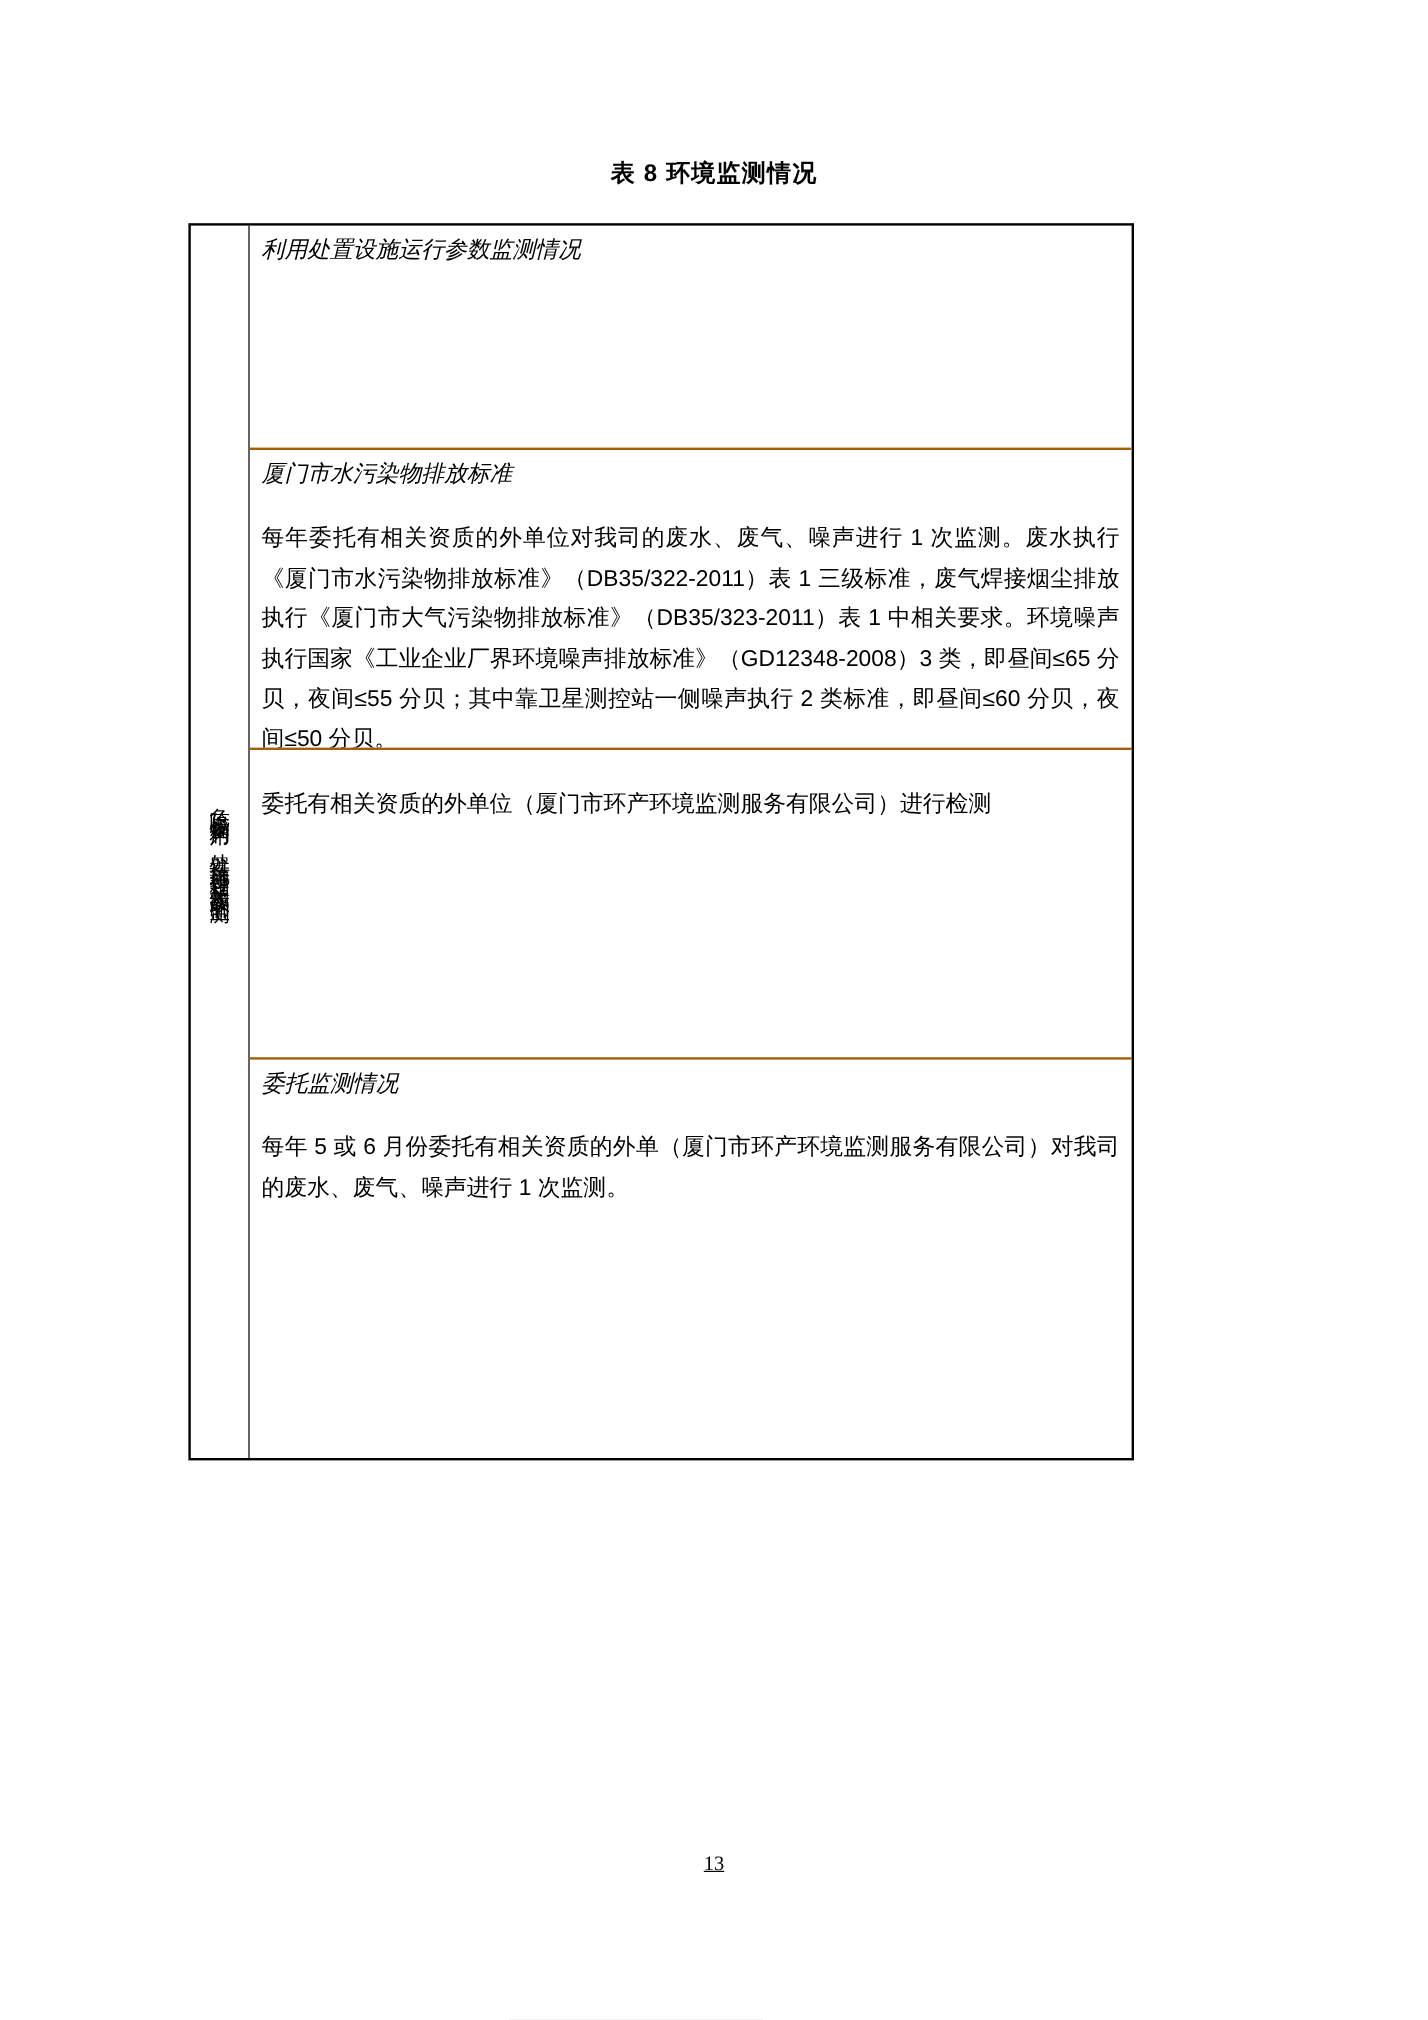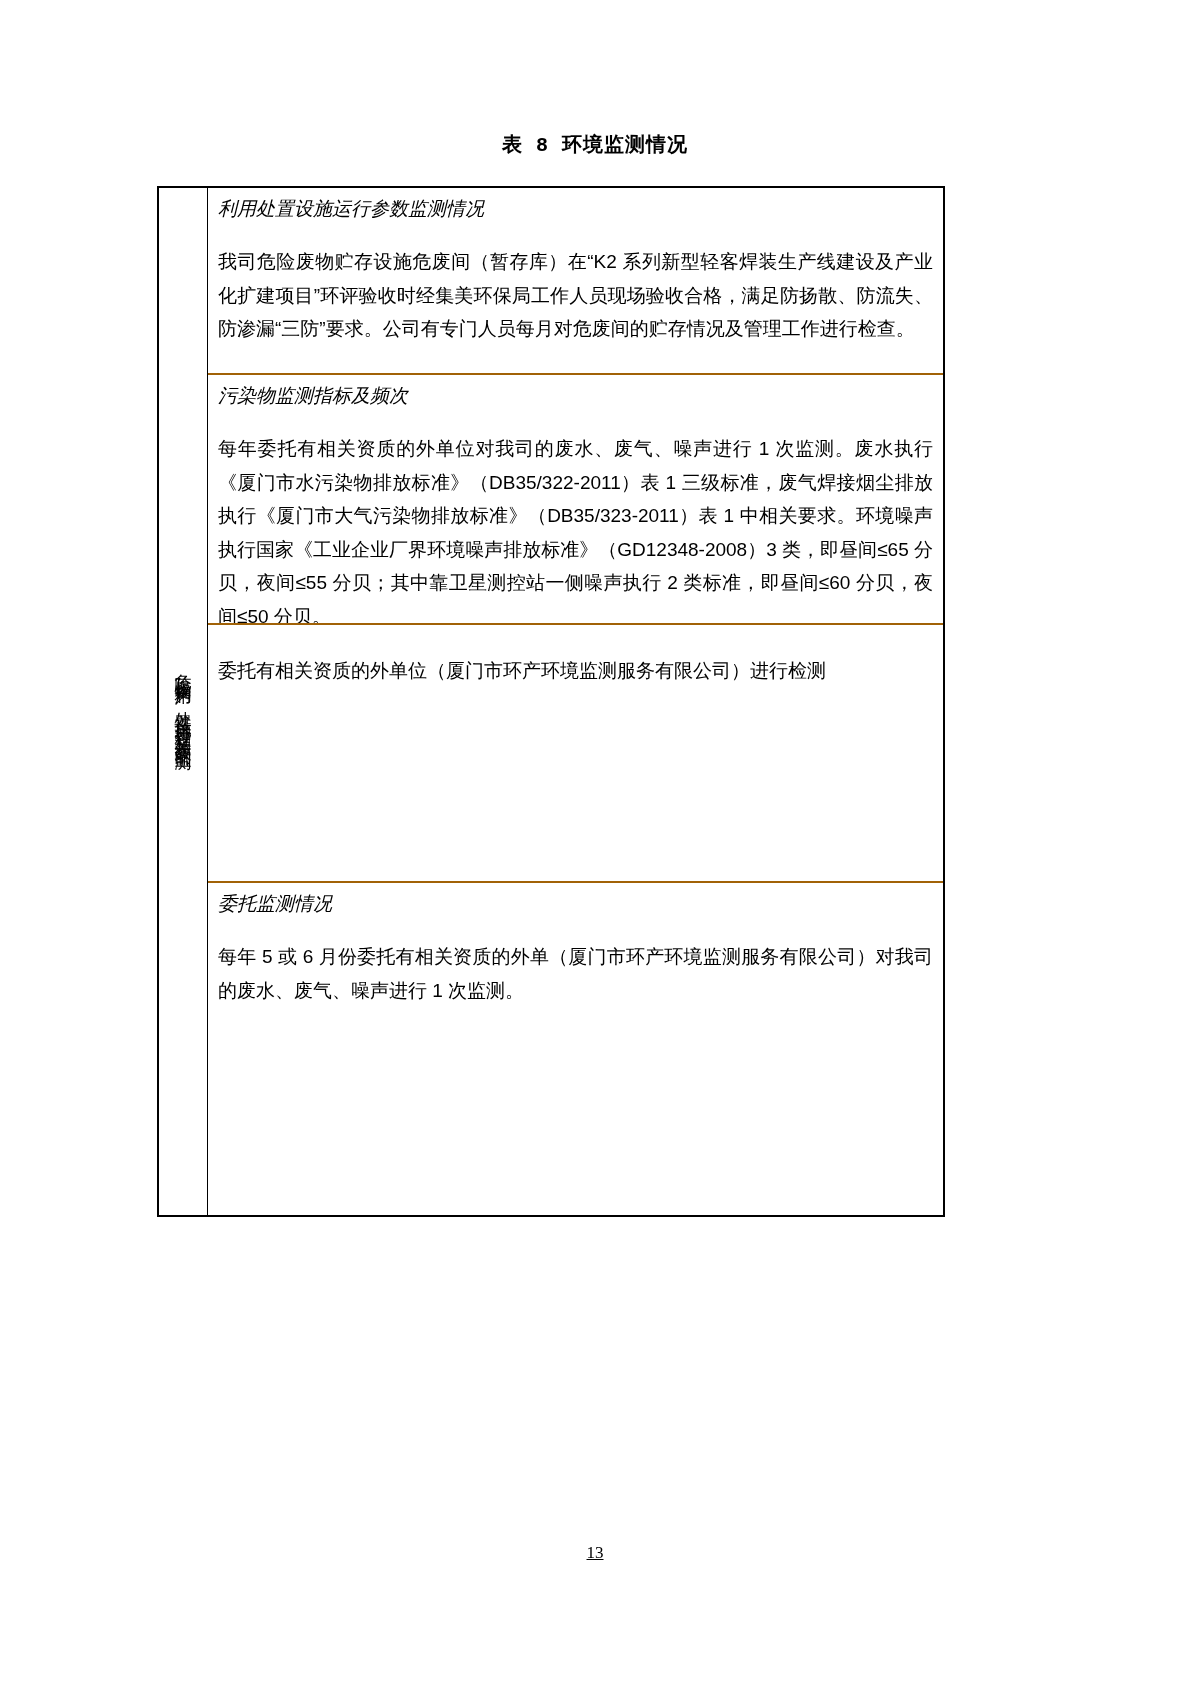--- a/index.html
+++ b/index.html
@@ -15,21 +15,20 @@
   }
   .doc-title {
     position: absolute;
     top: 131px;
     left: 0;
     width: 100%;
     text-align: center;
     font-size: 20px;
     font-weight: bold;
     letter-spacing: 1px;
-    font-family: Liberation Mono, monospace;
   }
   .env-table {
     position: absolute;
     left: 157px;
     top: 186px;
     width: 788px;
     height: 1031px;
     border: 2px solid #000;
     box-sizing: border-box;
     display: flex;
@@ -97,25 +96,24 @@
   <div class="env-table">
 
     <div class="row-header-cell">
       <div class="vertical-text">危险废物利用／处置设施运行过程相关参数的监测</div>
     </div>
 
     <div class="sections">
 
       <section class="cell cell-1">
         <div class="cell-heading">利用处置设施运行参数监测情况</div>
-        <p class="cell-body">我司危险废物贮存设施危废间（暂存库）在“K2 系列新型轻客焊装生产线建设及产业化扩建项目”环评验收时经集美环保局工作人员现场验收合格，满足防扬散、防流失、防渗漏“三防”要求。公司有专门人员每月对危废间的贮存情况及管理工作进行检查。</p>
       </section>
 
       <section class="cell cell-2">
-        <div class="cell-heading">污染物监测指标及频次</div>
+        <div class="cell-heading">厦门市水污染物排放标准</div>
         <p class="cell-body">每年委托有相关资质的外单位对我司的废水、废气、噪声进行 1 次监测。废水执行《厦门市水污染物排放标准》（DB35/322-2011）表 1 三级标准，废气焊接烟尘排放执行《厦门市大气污染物排放标准》（DB35/323-2011）表 1 中相关要求。环境噪声执行国家《工业企业厂界环境噪声排放标准》（GD12348-2008）3 类，即昼间≤65 分贝，夜间≤55 分贝；其中靠卫星测控站一侧噪声执行 2 类标准，即昼间≤60 分贝，夜间≤50 分贝。</p>
       </section>
 
       <section class="cell cell-3">
         <p class="cell-body">委托有相关资质的外单位（厦门市环产环境监测服务有限公司）进行检测</p>
       </section>
 
       <section class="cell cell-4">
         <div class="cell-heading">委托监测情况</div>
         <p class="cell-body">每年 5 或 6 月份委托有相关资质的外单（厦门市环产环境监测服务有限公司）对我司的废水、废气、噪声进行 1 次监测。</p>

